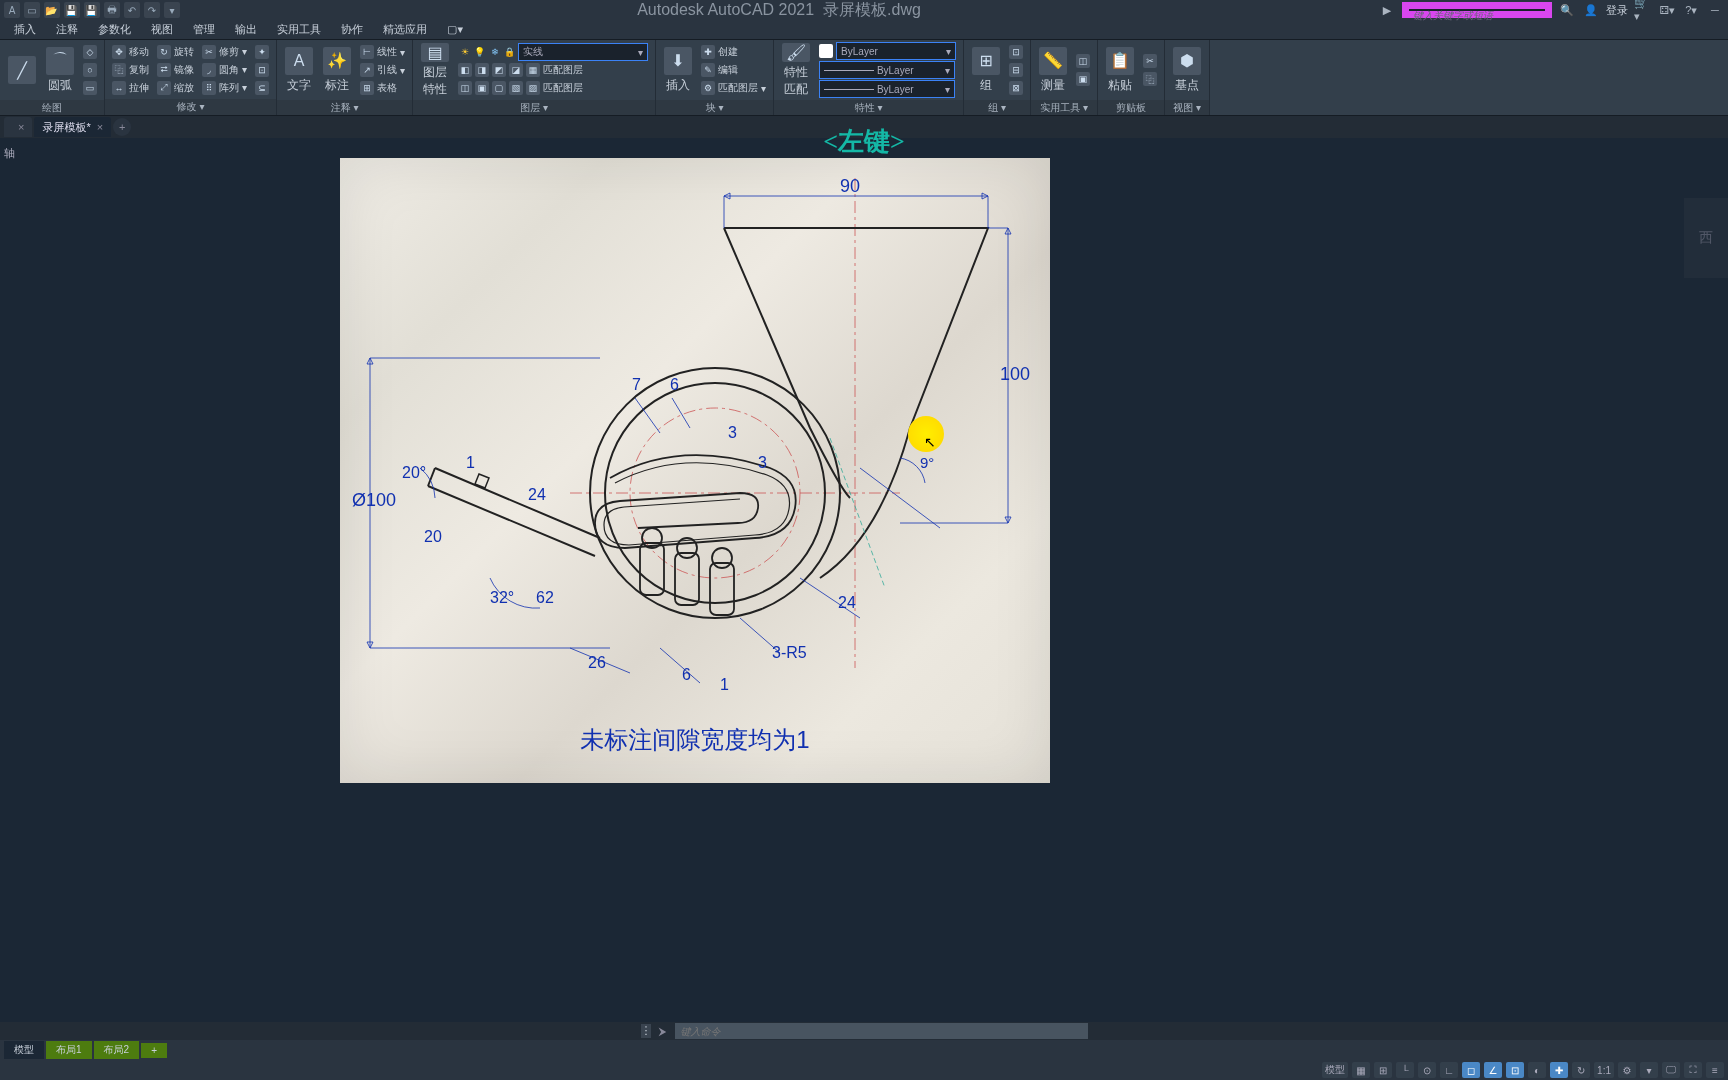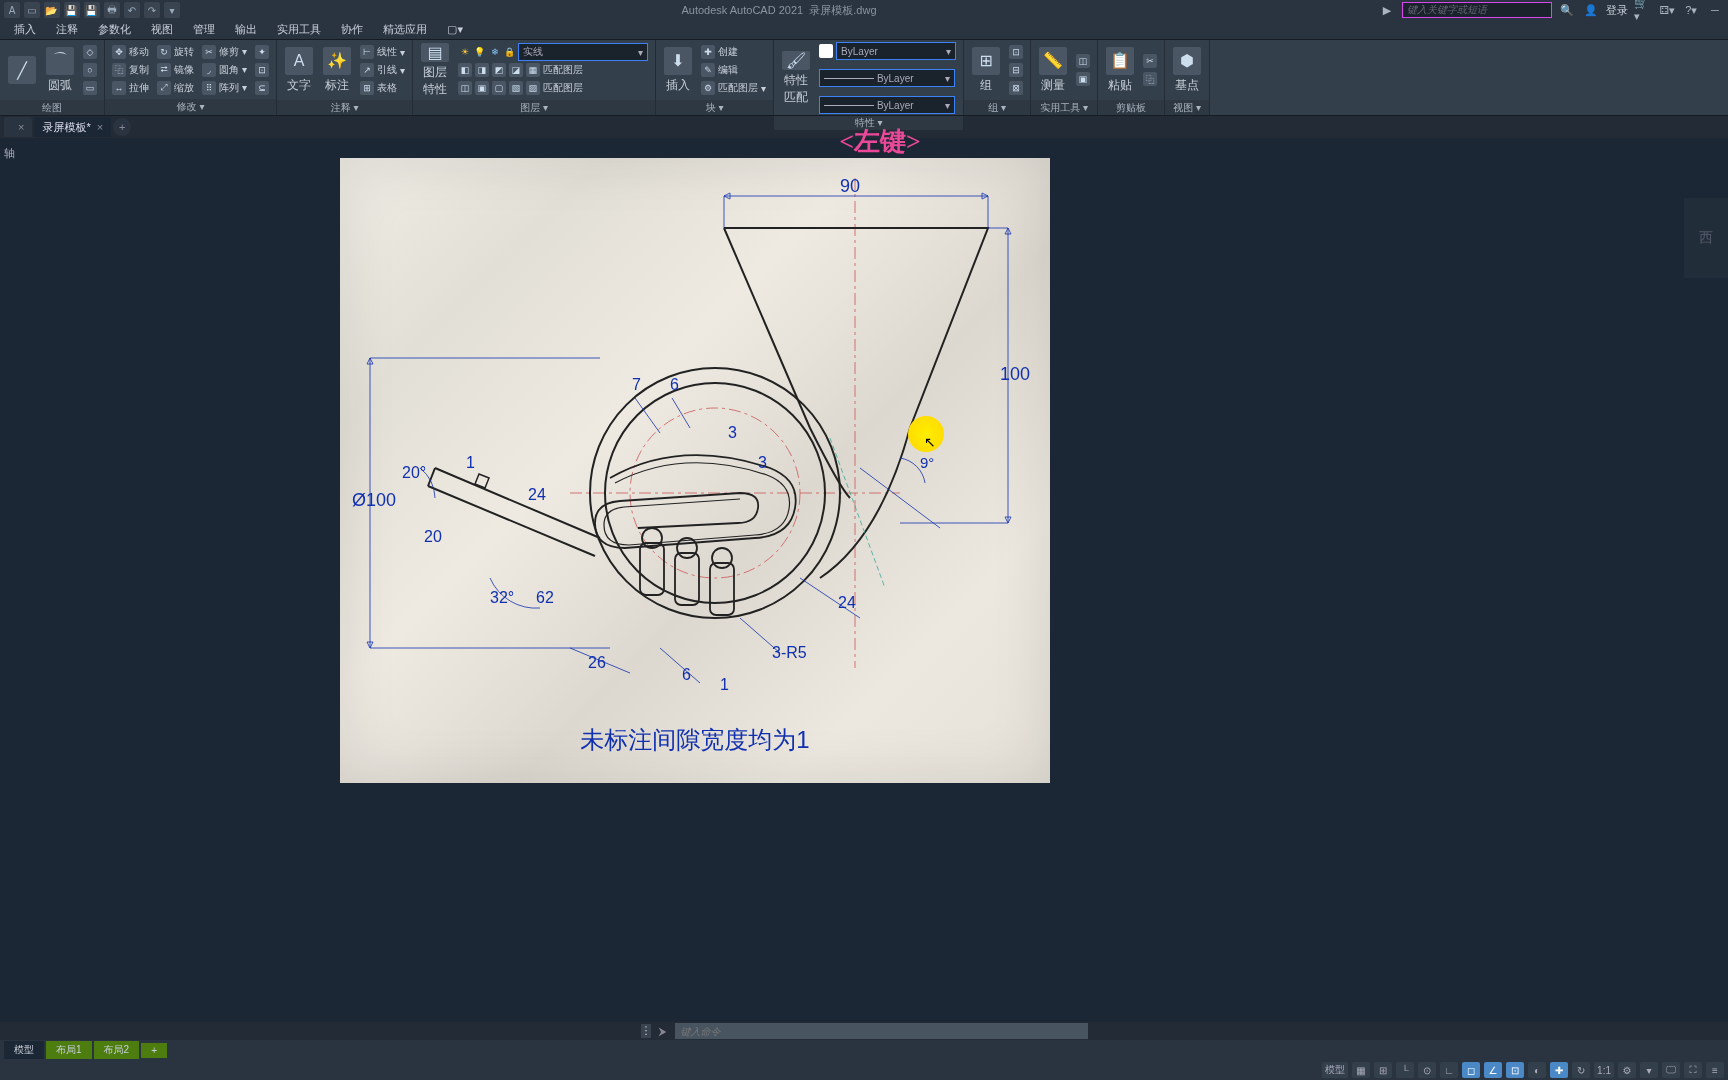--- a/index.html
+++ b/index.html
@@ -2,23 +2,23 @@
 <html><head>
 <meta charset="utf-8">
 <style>
 * { margin: 0; padding: 0; box-sizing: border-box; font-family: "Microsoft YaHei", sans-serif; }
 body { background: #1b2735; color: #c8d0da; font-size: 11px; overflow: hidden; width: 1728px; height: 1080px; }
 
 
 .titlebar { height: 20px; background: #2a3440; display: flex; align-items: center; padding: 0 4px; }
 .titlebar .qat { display: flex; gap: 4px; }
 .titlebar .qat .qi { width: 16px; height: 16px; background: #3a4450; border-radius: 2px; display:flex;align-items:center;justify-content:center;font-size:10px;color:#9ab; }
-.titlebar .title-center { flex: 1; text-align: center; color: #8a94a0; font-size: 11px; }
+.titlebar .title-center { flex: 1; text-align: center; color: #8a94a0; font-size: 16px; }
 .titlebar .title-right { display: flex; align-items: center; gap: 6px; }
-.titlebar .search { background: #1a222c; width: 150px; height: 16px; padding: 0 4px; color: #667; font-style: italic; font-size: 10px; border:1px solid #d946ef}
+.titlebar .search { background: #1a222c; width: 150px; height: 16px; padding: 0 4px; color: #667; font-style: italic; font-size: 10px; border:7px solid #d946ef}
 .titlebar .ri { width: 18px; height: 16px; display:flex;align-items:center;justify-content:center;color:#aab4c0; }
 
 
 .menubar { height: 20px; background: #2a3440; display: flex; align-items: center; padding: 0 4px; gap: 0; border-bottom:1px solid #151c24}
 .menubar .mi { padding: 2px 10px; font-size: 11px; cursor: pointer; }
 
 
 .ribbon { height: 76px; background: #333f4b; display: flex; border-bottom:1px solid #151c24 }
 .ribbon-panel { border-right: 1px solid #232c36; display: flex; flex-direction: column; }
 .ribbon-panel .panel-body { flex: 1; display: flex; align-items: center; padding: 2px 4px; gap: 2px; }
@@ -34,21 +34,21 @@
 
 .filetabs { height: 22px; background: #232c36; display: flex; align-items: center; padding: 0 4px; gap:2px}
 .ftab { height: 20px; padding: 0 8px; display: flex; align-items: center; gap:6px; font-size: 11px; border-top-left-radius:3px;border-top-right-radius:3px}
 .ftab.inactive { background: #2a3440; color:#889}
 .ftab.active { background: #1b2735; color:#dde}
 .ftab .x { color: #889; font-size:11px; cursor:pointer; }
 .ftab-add { width:18px; height:18px; display:flex;align-items:center;justify-content:center; color:#889; cursor:pointer; background:#2a3440; border-radius:50%}
 
 
 .content { position: relative; height: 884px; background: #1b2735; }
-.overlay-text { position:absolute; top:-14px; left:50%; transform:translateX(-50%); color:#ec4899; font-size:26px; font-weight:bold; font-family: "SimSun", serif; margin-left: 16px; }
+.overlay-text { position:absolute; top:-14px; left:50%; transform:translateX(-50%); color:#14b8a6; font-size:26px; font-weight:bold; font-family: "SimSun", serif; }
 .paper { position: absolute; left: 340px; top: 20px; width: 710px; height: 625px; background: #e8e6e0; 
   background-image: 
     linear-gradient(135deg, #f0ede6 0%, #e2dfd6 20%, #eeeae2 40%, #ddd8cf 60%, #ece8df 80%, #e5e1d8 100%);
   box-shadow: inset 0 0 60px rgba(0,0,0,0.1);
 }
 .paper svg { width:100%; height:100%; }
 .cursor-highlight { position:absolute; width:36px; height:36px; background:radial-gradient(circle, #ffee00 0%, #ffdd00 70%, transparent 100%); border-radius:50%; left: 908px; top: 278px; }
 .cursor-arrow { position:absolute; left:924px; top:296px; font-size:14px; color:#000; pointer-events:none}
 .viewcube { position:absolute; right:0; top:60px; width:44px; height:80px; background:#2a3440;opacity:0.5; display:flex;align-items:center;justify-content:center;color:#889;font-size:14px;writing-mode:initial}
 .sidebar-hint { position:absolute; left:4px; top:8px; font-size:11px; color:#aab}
@@ -277,21 +277,21 @@
     <div class="panel-title">块 ▾</div>
   </div>
 
   <div class="ribbon-panel">
     <div class="panel-body">
       <div class="rb">
           <div class="ic">🖌</div>
           <div class="lbl" style="white-space:pre">特性
 匹配</div>
         </div>
-      <div class="rb-col" style="gap:9px">
+      <div class="rb-col" style="gap:1px">
         <div class="rb-sm">
             <span class="sic" style="background:#fff"></span>
             <div class="layer-combo" style="width:120px">
               <span>ByLayer</span>
               <span style="margin-left:auto">▾</span>
             </div>
           </div>
         <div class="rb-sm">
             <div class="layer-combo" style="width:136px"><span style="border-top:1px solid #aab;width:50px"></span>&nbsp;<span>ByLayer</span><span style="margin-left:auto">▾</span></div>
           </div>

